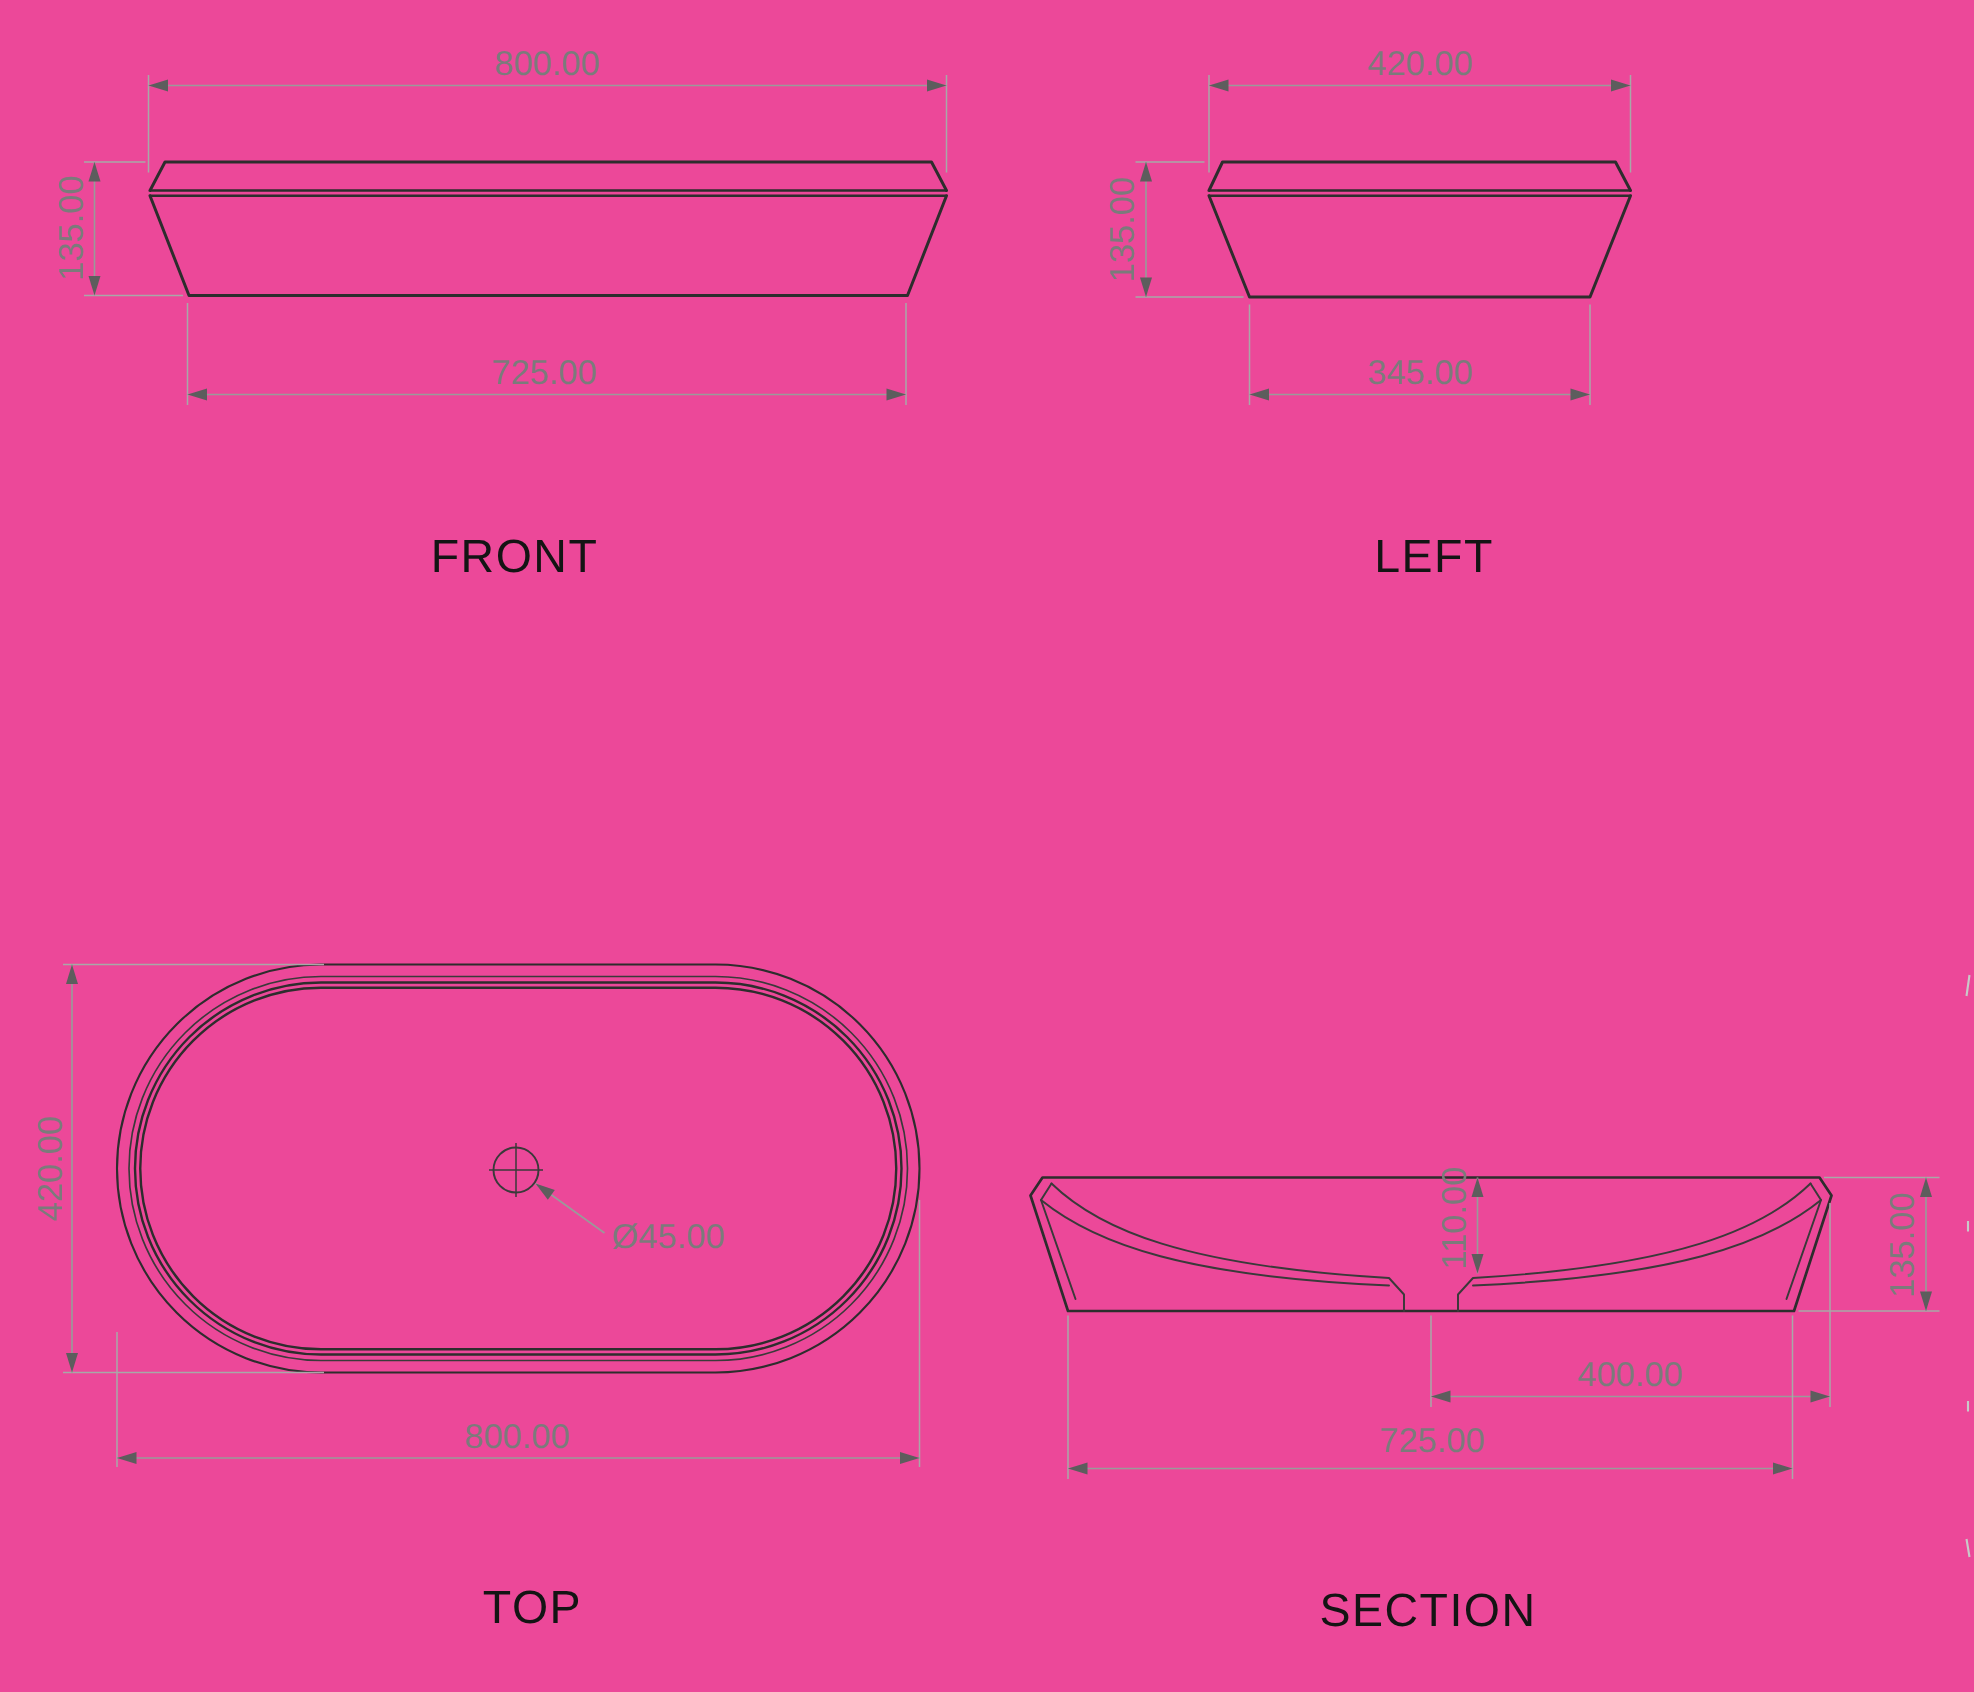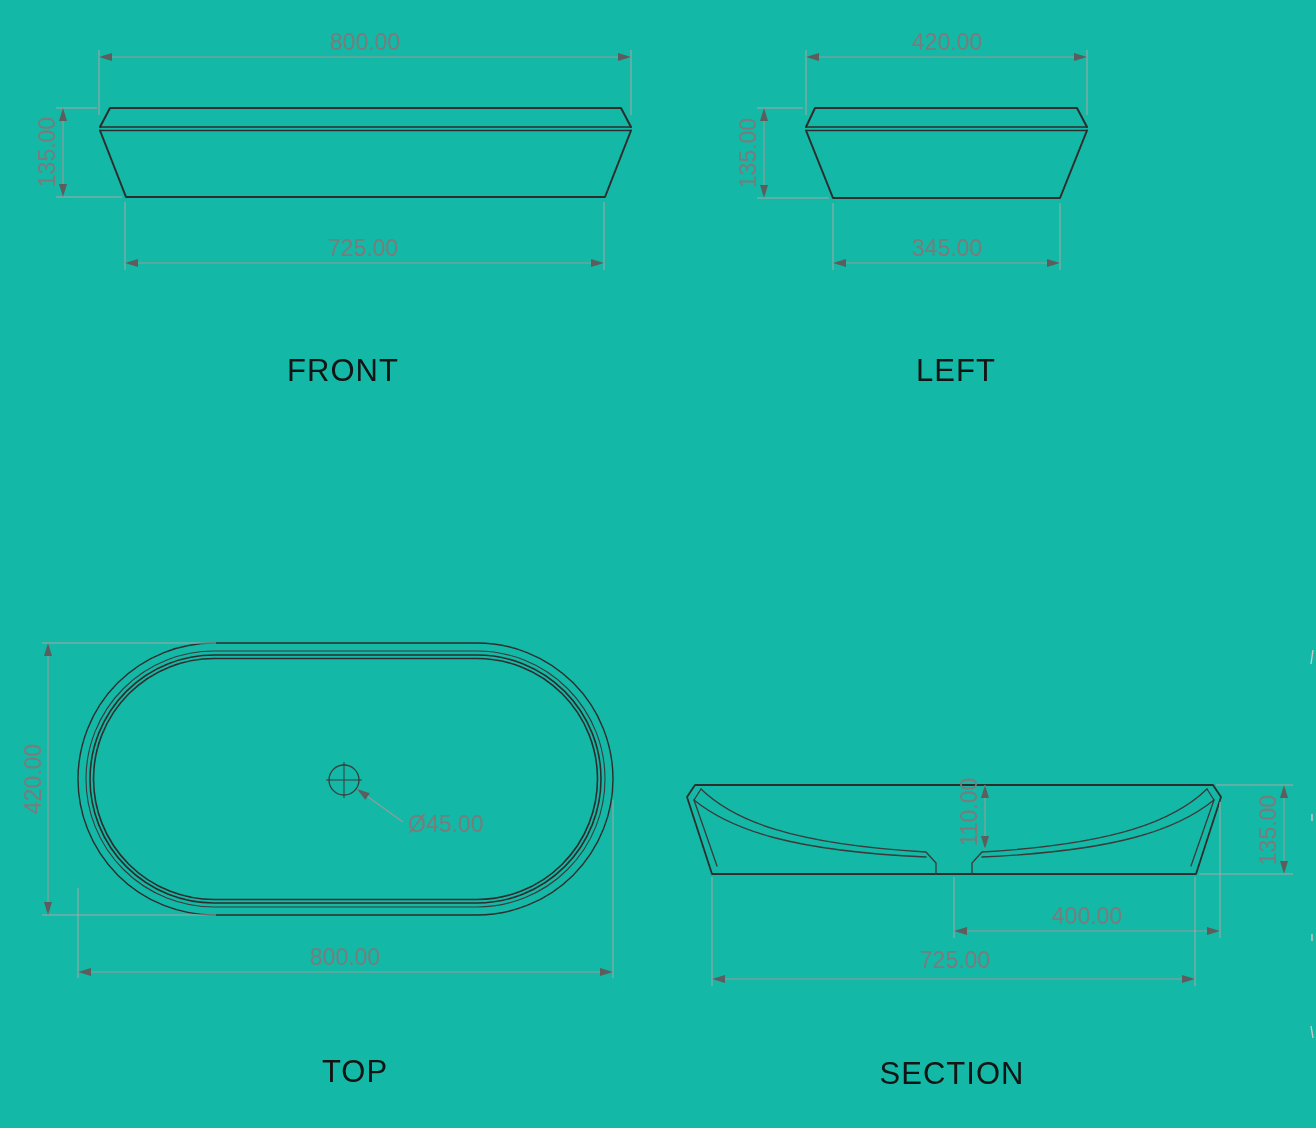--- a/index.html
+++ b/index.html
@@ -1,16 +1,16 @@
 <!DOCTYPE html>
 <html><head>
 <meta charset="utf-8">
 <style>
   html,body{margin:0;padding:0;background:#ffffff;}
-  .sheet{width:1316px;height:1128px;position:relative;background:#14b8a6;overflow:hidden;
+  .sheet{width:1316px;height:1128px;position:relative;background:#ec4899;overflow:hidden;
          font-family:"Liberation Sans", sans-serif;}
   svg text{font-family:"Liberation Sans", sans-serif;}
   .dim-text{fill:#7b7b7b;font-size:23px;}
   .view-label{fill:#141414;font-size:31px;letter-spacing:1px;}
   .outline{stroke:#2d2d2d;stroke-width:2;fill:none;stroke-linejoin:round;stroke-linecap:round;}
   .outline-thin{stroke:#3a3a3a;stroke-width:1.3;fill:none;stroke-linejoin:round;stroke-linecap:round;}
   .rim-line{stroke:#2d2d2d;stroke-width:1.6;fill:none;}
   .dim-line{stroke:#9a9a9a;stroke-width:1.1;fill:none;}
   .ext-line{stroke:#a8a8a8;stroke-width:1;fill:none;}
   .center-line{stroke:#3a3a3a;stroke-width:1;fill:none;}

